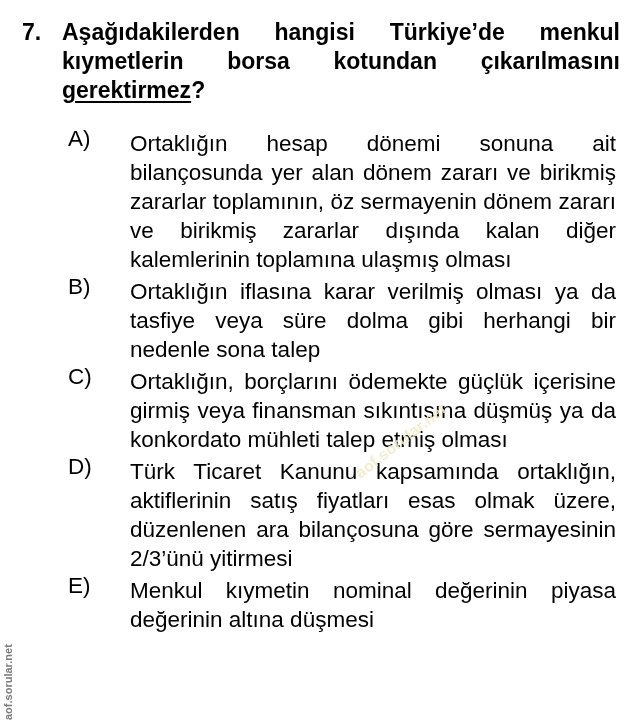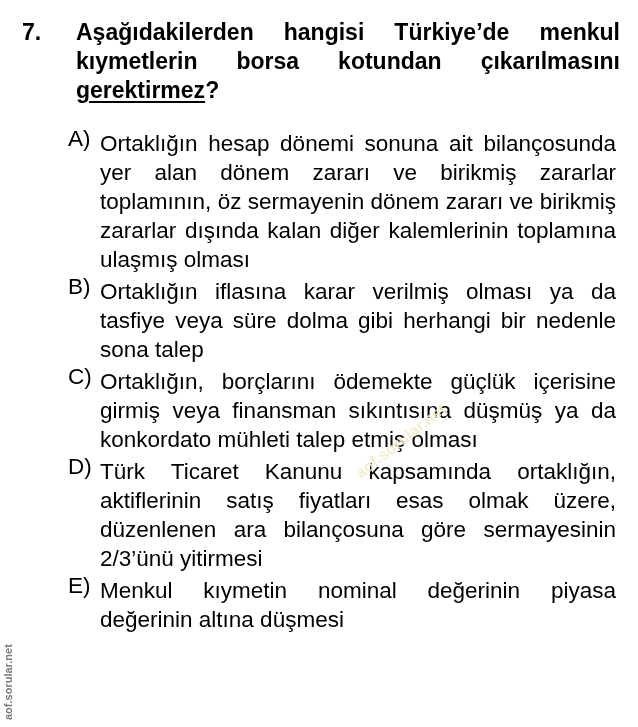--- a/index.html
+++ b/index.html
@@ -23,21 +23,21 @@
       font-weight: bold;
       font-size: 23px;
       line-height: 29px;
     }
     .q-num {
       position: absolute;
       left: 0;
       top: 0;
     }
     .q-text {
-      margin-left: 54px;
+      margin-left: 40px;
       text-align: justify;
       text-align-last: left;
     }
     .q-text .u {
       text-decoration: underline;
       text-underline-offset: 3px;
     }
     .options {
       position: absolute;
       left: 68px;
@@ -49,21 +49,21 @@
     .option {
       position: relative;
       margin-bottom: 3px;
     }
     .opt-letter {
       position: absolute;
       left: 0;
       top: -5px;
     }
     .opt-text {
-      margin-left: 32px;
+      margin-left: 62px;
       text-align: justify;
       text-align-last: left;
     }
     .watermark-side {
       position: absolute;
       left: 2px;
       top: 610px;
       width: 20px;
       height: 110px;
       color: #7a7a7a;

